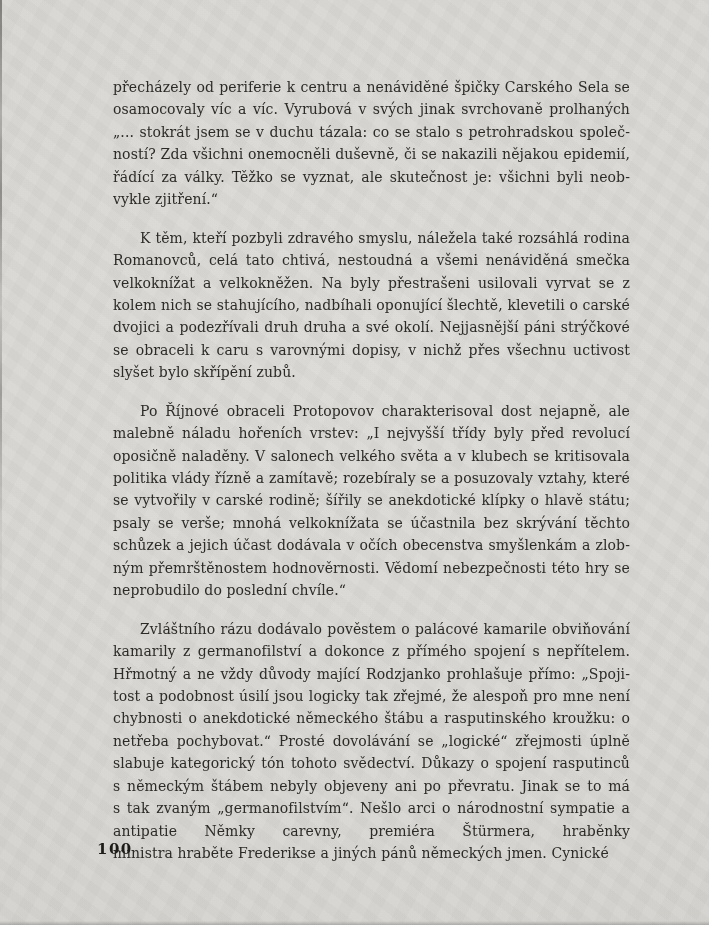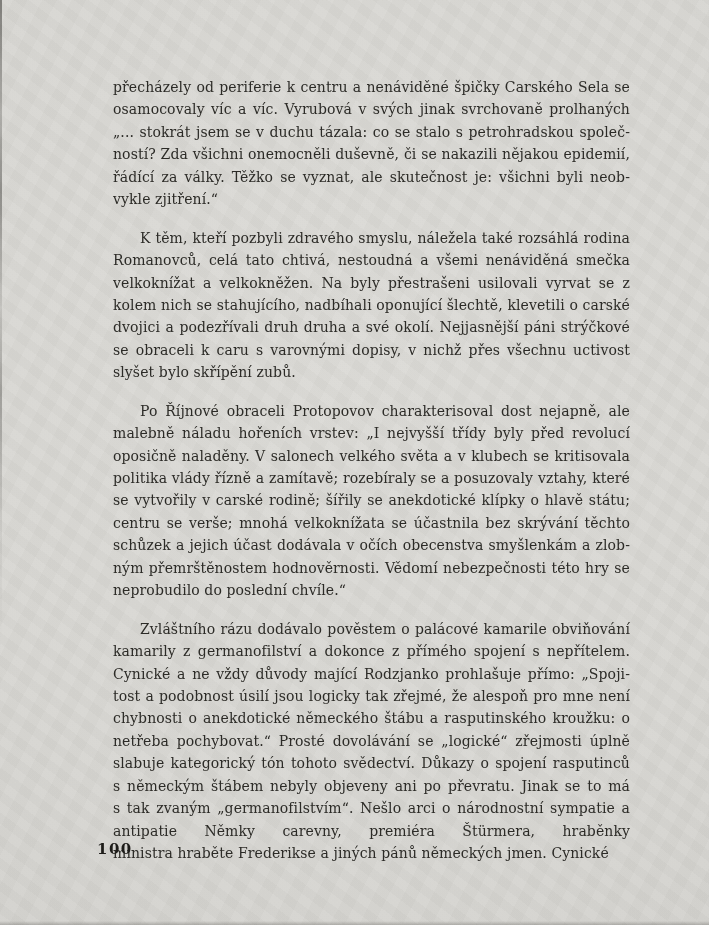--- a/index.html
+++ b/index.html
@@ -105,29 +105,29 @@
         <div class="line">dvojici a podezřívali druh druha a své okolí. Nejjasnější páni strýčkové</div>
         <div class="line">se obraceli k caru s varovnými dopisy, v nichž přes všechnu uctivost</div>
         <div class="line last">slyšet bylo skřípění zubů.</div>
       </div>
       <div class="paragraph">
         <div class="line first-indent">Po Říjnové obraceli Protopovov charakterisoval dost nejapně, ale zato</div>
         <div class="line">malebně náladu hořeních vrstev: „I nejvyšší třídy byly před revolucí</div>
         <div class="line">oposičně naladěny. V salonech velkého světa a v klubech se kritisovala</div>
         <div class="line">politika vlády řízně a zamítavě; rozebíraly se a posuzovaly vztahy, které</div>
         <div class="line">se vytvořily v carské rodině; šířily se anekdotické klípky o hlavě státu;</div>
-        <div class="line">centru se verše; mnohá velkoknížata se účastnila bez skrývání těchto</div>
+        <div class="line">psaly se verše; mnohá velkoknížata se účastnila bez skrývání těchto</div>
         <div class="line">schůzek a jejich účast dodávala v očích obecenstva smyšlenkám a zlob-</div>
         <div class="line">ným přemrštěnostem hodnověrnosti. Vědomí nebezpečnosti této hry se</div>
         <div class="line last">neprobudilo do poslední chvíle.“</div>
       </div>
       <div class="paragraph">
         <div class="line first-indent">Zvláštního rázu dodávalo pověstem o palácové kamarile obviňování</div>
         <div class="line">kamarily z germanofilství a dokonce z přímého spojení s nepřítelem.</div>
-        <div class="line">Cynické a ne vždy důvody mající Rodzjanko prohlašuje přímo: „Spoji-</div>
+        <div class="line">Hřmotný a ne vždy důvody mající Rodzjanko prohlašuje přímo: „Spoji-</div>
         <div class="line">tost a podobnost úsilí jsou logicky tak zřejmé, že alespoň pro mne není po-</div>
         <div class="line">chybnosti o anekdotické německého štábu a rasputinského kroužku: o tom</div>
         <div class="line">netřeba pochybovat.“ Prosté dovolávání se „logické“ zřejmosti úplně ze-</div>
         <div class="line">slabuje kategorický tón tohoto svědectví. Důkazy o spojení rasputinců</div>
         <div class="line">s německým štábem nebyly objeveny ani po převratu. Jinak se to má</div>
         <div class="line">s tak zvaným „germanofilstvím“. Nešlo arci o národnostní sympatie a</div>
         <div class="line">antipatie Němky carevny, premiéra Štürmera, hraběnky Kleinmichelové,</div>
         <div class="line last">ministra hraběte Frederikse a jiných pánů německých jmen. Cynické</div>
       </div>
     </div>

